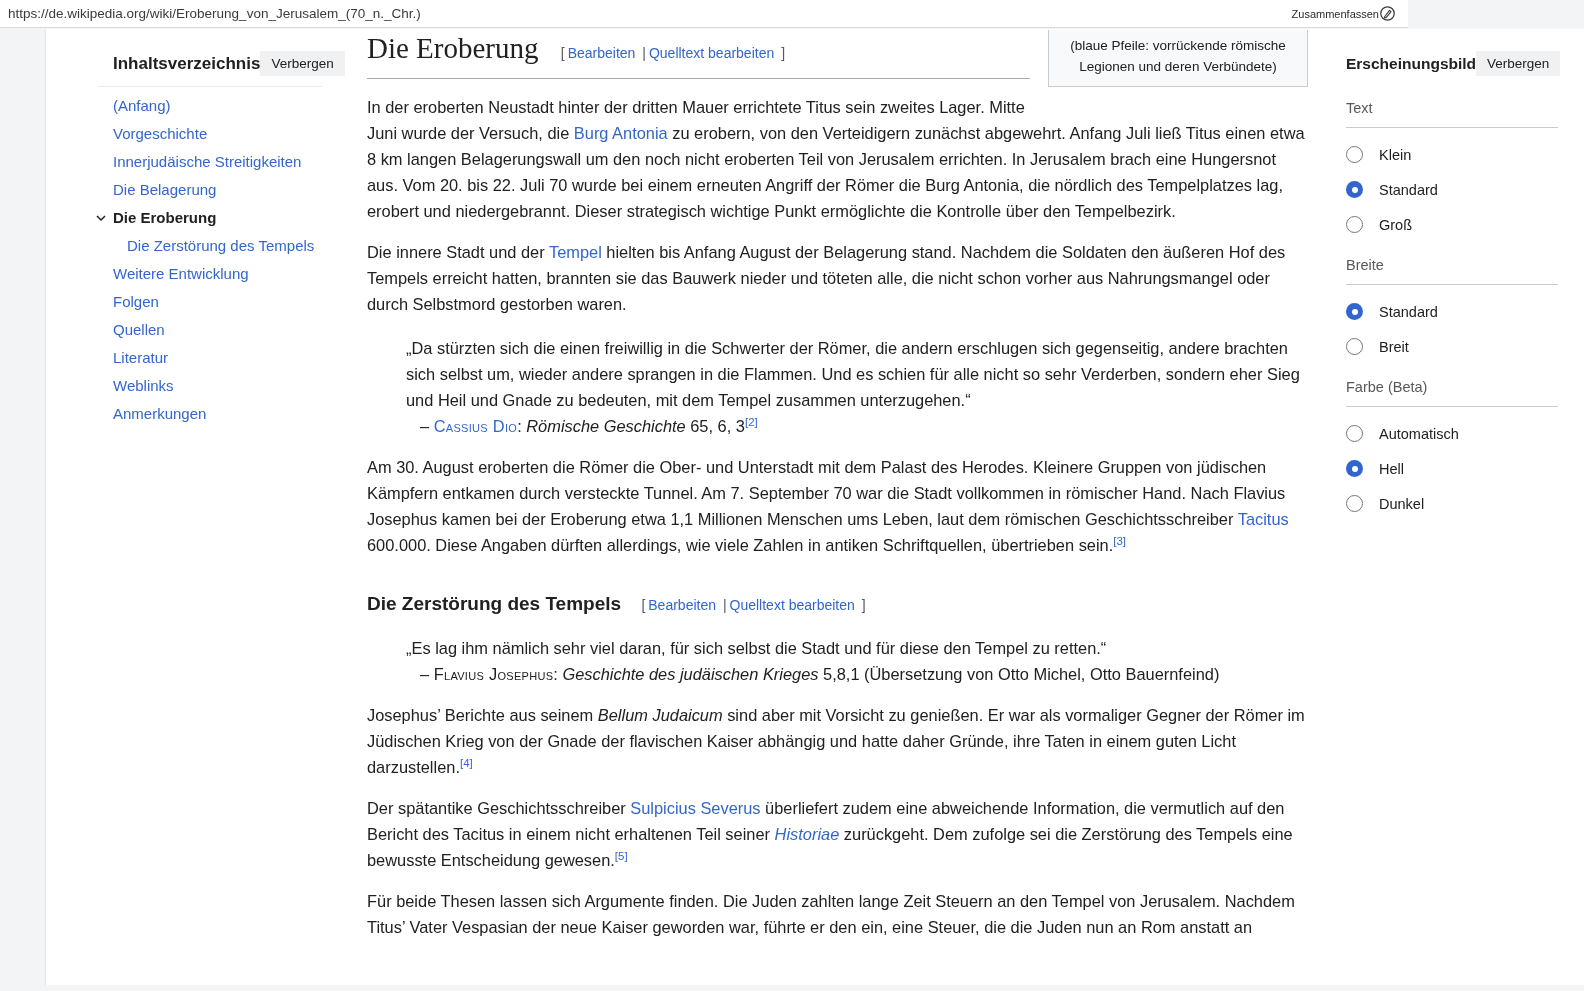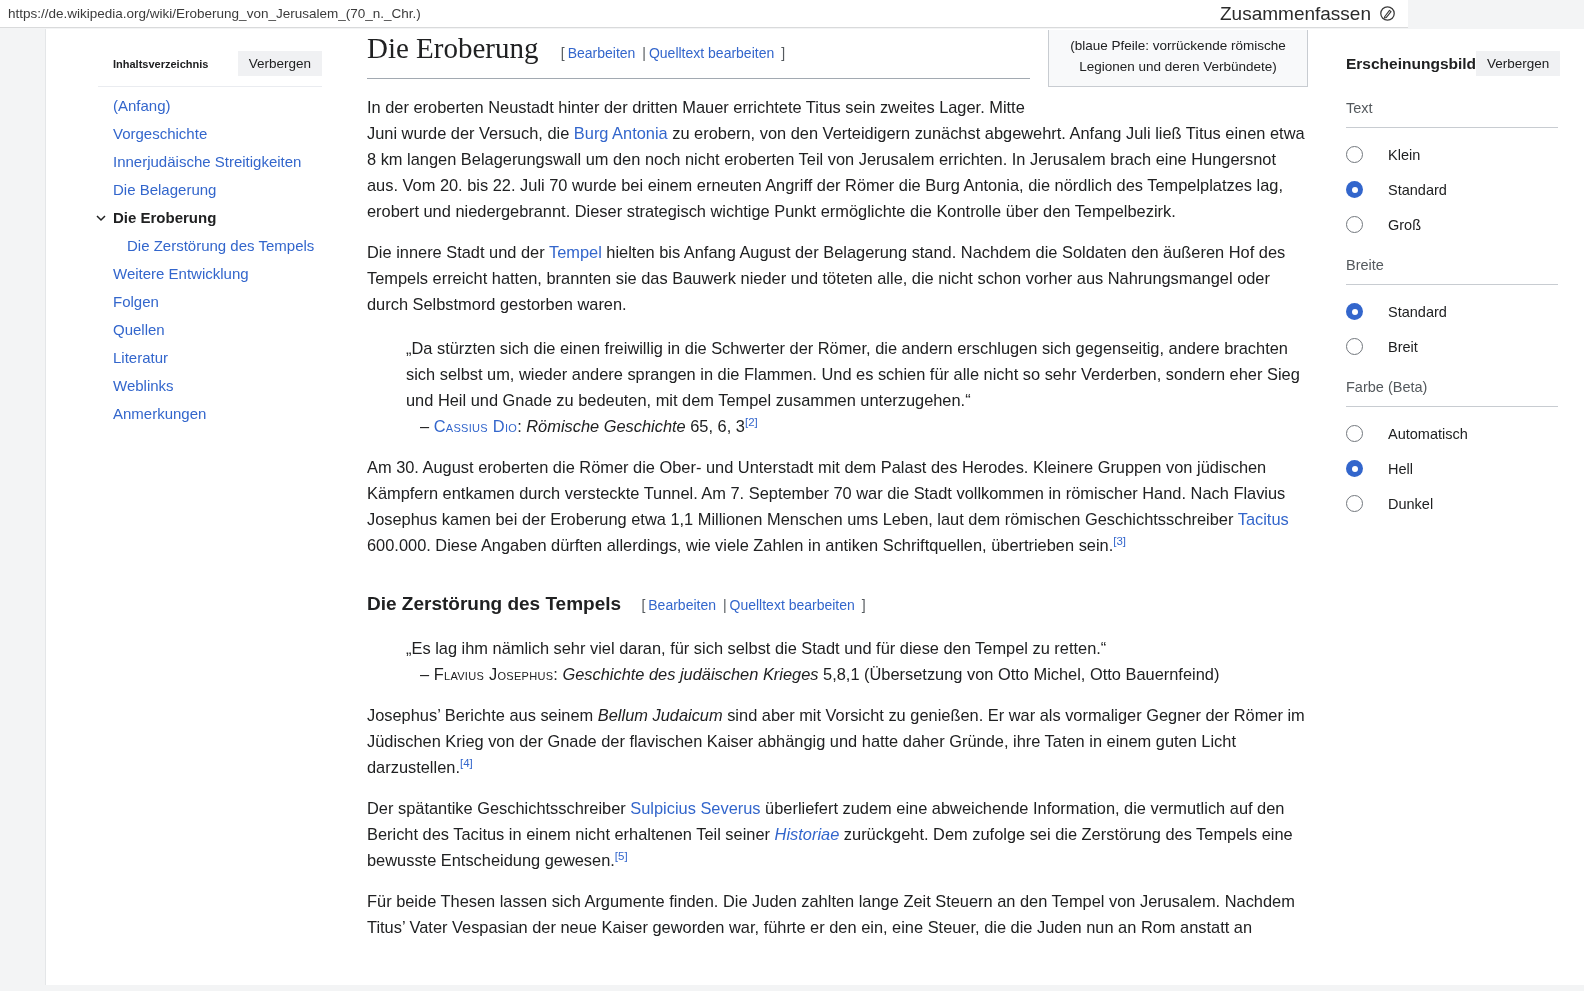--- a/index.html
+++ b/index.html
@@ -7,31 +7,31 @@
   body {
     width:1584px; height:991px; overflow:hidden; position:relative;
     background:#f3f4f5; font-family:"Liberation Sans", sans-serif; color:#202122;
   }
   
   .topbar {
     position:absolute; top:0; left:0; width:1408px; height:28px; background:#fff;
     border-bottom:1px solid #d9dadb; display:flex; align-items:center;
     justify-content:space-between; padding:0 12px 0 8px; font-size:13.5px; color:#3b3b3b;text-align:center;
   }
-  .topbar-right { display:flex; align-items:center; gap:8px; color:#2b2b2b; font-size:19px; }
+  .topbar-right { display:flex; align-items:center; gap:0; color:#2b2b2b; font-size:11px; }
   .sum-icon svg { display:block; }
   
   .card {
     position:absolute; top:29px; left:45px; right:0; bottom:6px; background:#fff;
     border-left:1px solid #e4e6e8; overflow:hidden;
   }
   
   .toc { position:absolute; left:52px; top:22px; width:224px; font-size:15px; }
   .toc-header { display:flex; align-items:center; justify-content:space-between; padding-left:15px; }
-  .toc-title { font-weight:bold; font-size:11px; color:#202122; }
+  .toc-title { font-weight:bold; font-size:17px; color:#202122; }
   .btn-quiet {
     background:#f0f1f3; border:none; border-radius:0; padding:5px 11px;
     font-size:13.5px; color:#202122; font-family:"Liberation Sans", sans-serif; cursor:pointer;
   }
   .toc-divider { border-bottom:1px solid #eaecf0; margin:10px 0 5px; }
   .toc-row { position:relative; padding:6px 0 6px 15px; line-height:16px; }
   .toc-row a { color:#3366cc; text-decoration:none; cursor:pointer;margin-top:19px; }
   .toc-row.active a { color:#202122; font-weight:bold; }
   .toc-row.sub { padding-left:29px; }
   .toc-chevron { position:absolute; left:-3px; top:7px; }
@@ -56,21 +56,21 @@
   .attr { padding-left:14px; }
   .main a.alink { color:#3366cc; text-decoration:none; cursor:pointer; }
   .sc { font-variant:small-caps; letter-spacing:0.3px; }
   sup.ref { font-size:11.5px; line-height:0; }
   sup.ref a { color:#3366cc; text-decoration:none; cursor:pointer; }
   
   .appearance { position:absolute; left:1300px; top:22px; width:212px; }
   .app-header { display:flex; align-items:center; justify-content:space-between; }
   .app-title { font-weight:bold; font-size:15.5px; }
   .app-section-label { color:#54595d; font-size:14.5px; margin-top:24px; padding-bottom:11px; border-bottom:1px solid #c8ccd1; }
-  .radio-row { display:flex; align-items:center; gap:25px; margin-top:18px; cursor:pointer; }
+  .radio-row { display:flex; align-items:center; gap:16px; margin-top:18px; cursor:pointer; }
   .radio { width:17px; height:17px; border-radius:50%; border:1.5px solid #72777d; background:#fff; flex:0 0 auto; position:relative; }
   .radio.checked { border:none; background:#36c; }
   .radio.checked::after {
     content:""; position:absolute; left:5.5px; top:5.5px; width:6px; height:6px;
     border-radius:50%; background:#fff;
   }
   .radio-label { font-size:14.5px; color:#202122; }
 </style>
 </head>
 <body>

